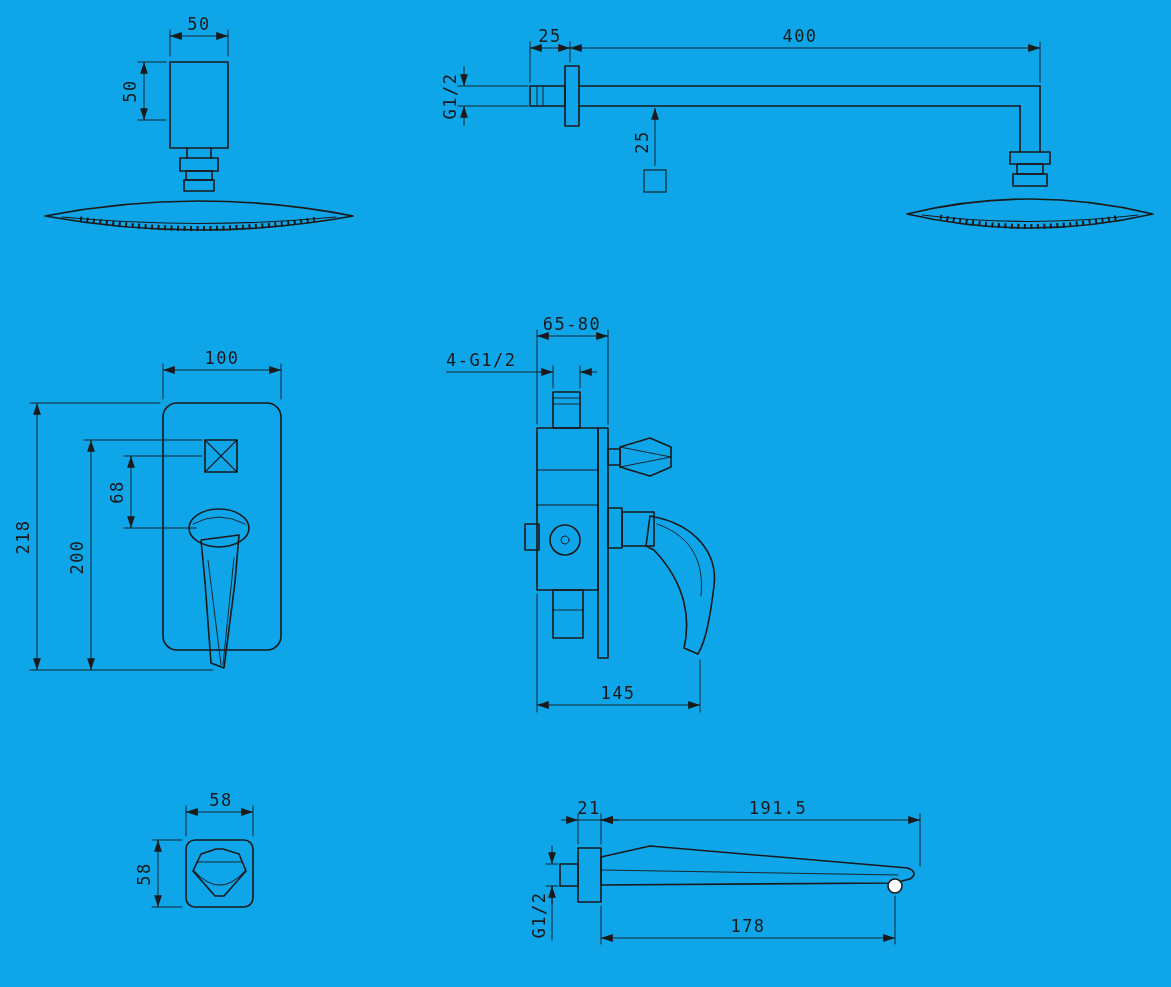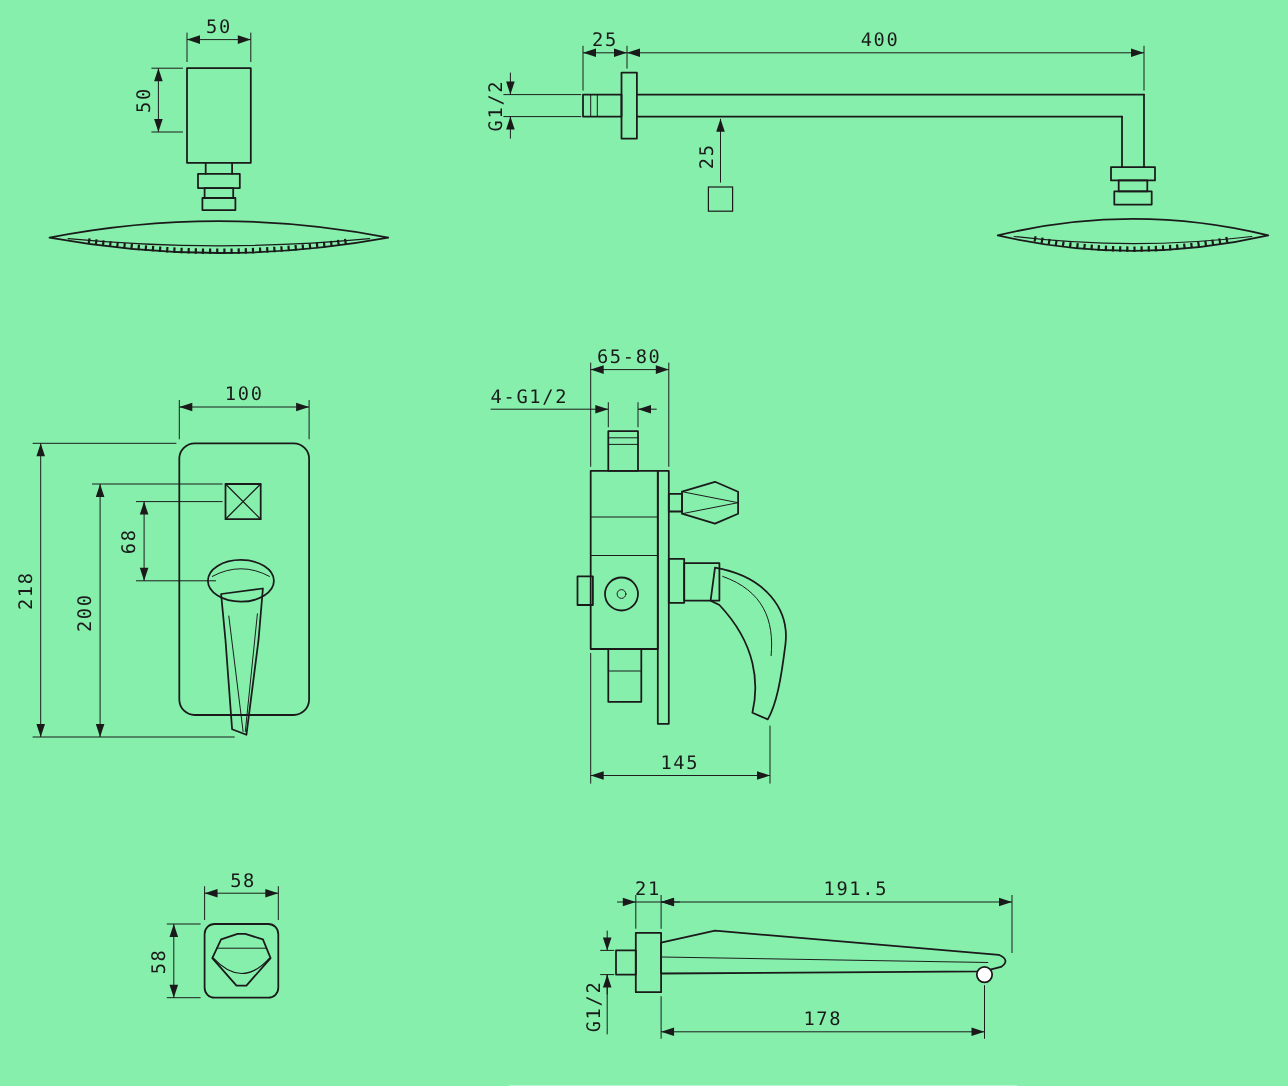--- a/index.html
+++ b/index.html
@@ -1,16 +1,16 @@
 <!DOCTYPE html>
 <html><head>
 <meta charset="utf-8">
 <style>
   html,body{margin:0;padding:0;background:#ffffff;}
-  .sheet{position:relative;width:1171px;height:987px;background:#86efac;overflow:hidden;}
+  .sheet{position:relative;width:1171px;height:987px;background:#0ea5e9;overflow:hidden;}
   svg{display:block;}
   .obj{fill:none;stroke:#1a1a1a;stroke-width:1.6;stroke-linejoin:round;stroke-linecap:round;}
   .objf{fill:#ffffff;stroke:#1a1a1a;stroke-width:1.6;stroke-linejoin:round;}
   .mid{fill:none;stroke:#1a1a1a;stroke-width:1.1;stroke-linecap:round;}
   .thin{fill:none;stroke:#1a1a1a;stroke-width:0.9;stroke-linecap:round;}
   .dim{fill:none;stroke:#1a1a1a;stroke-width:0.9;}
   .nozzle{fill:none;stroke:#1a1a1a;stroke-width:5;stroke-dasharray:2 4.5;}
   .dim-text{font-family:"DejaVu Sans Mono","Liberation Mono",monospace;font-size:17px;fill:#1a1a1a;letter-spacing:1.5px;}
 </style>
 </head>

